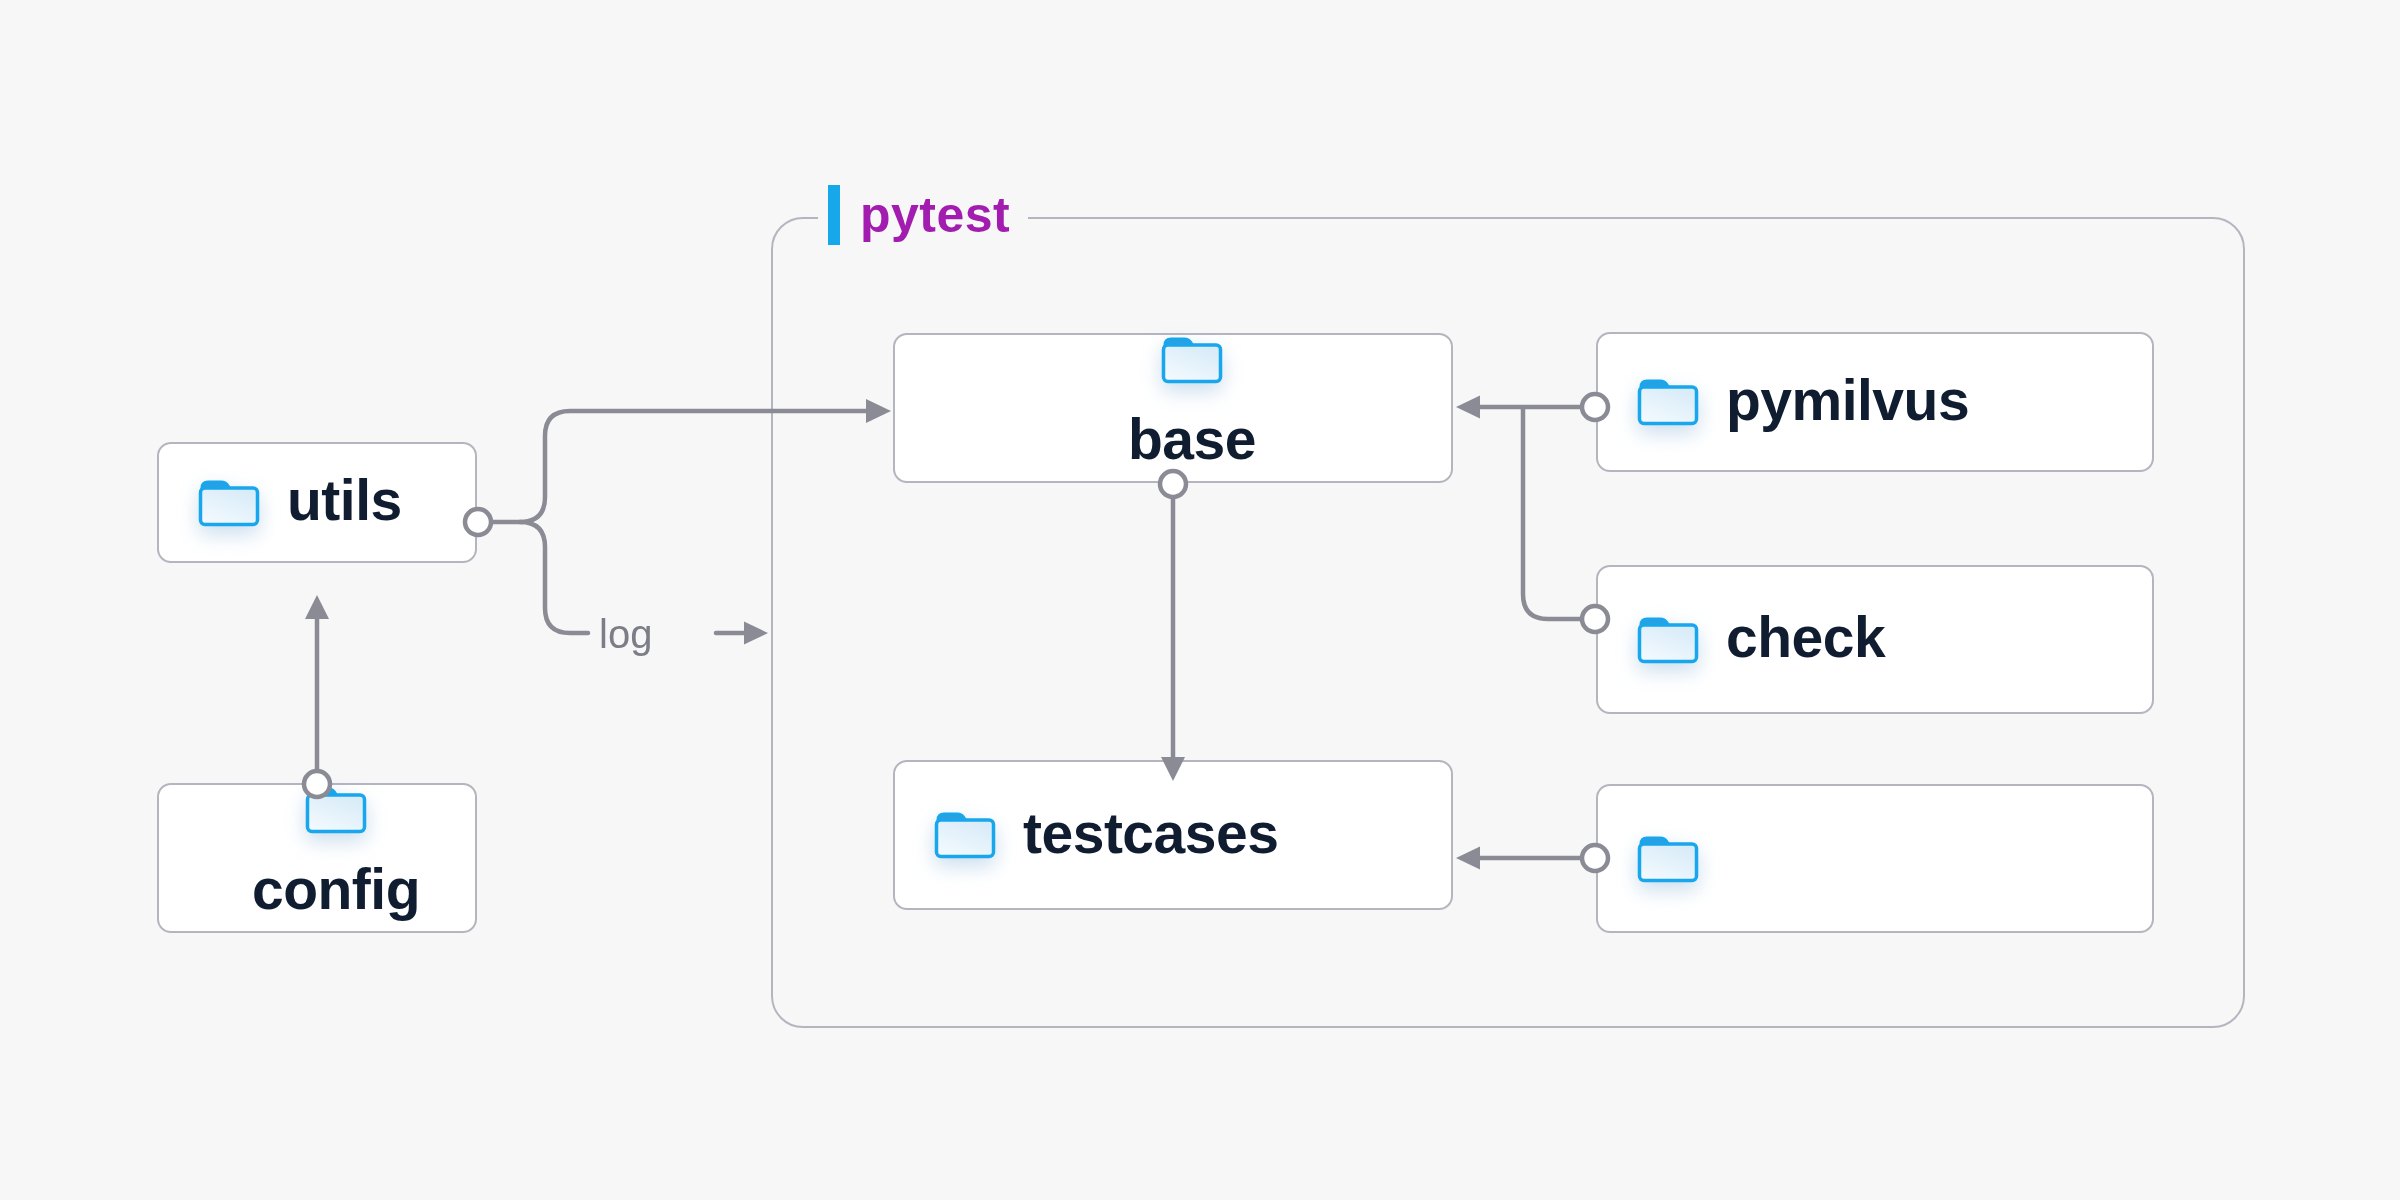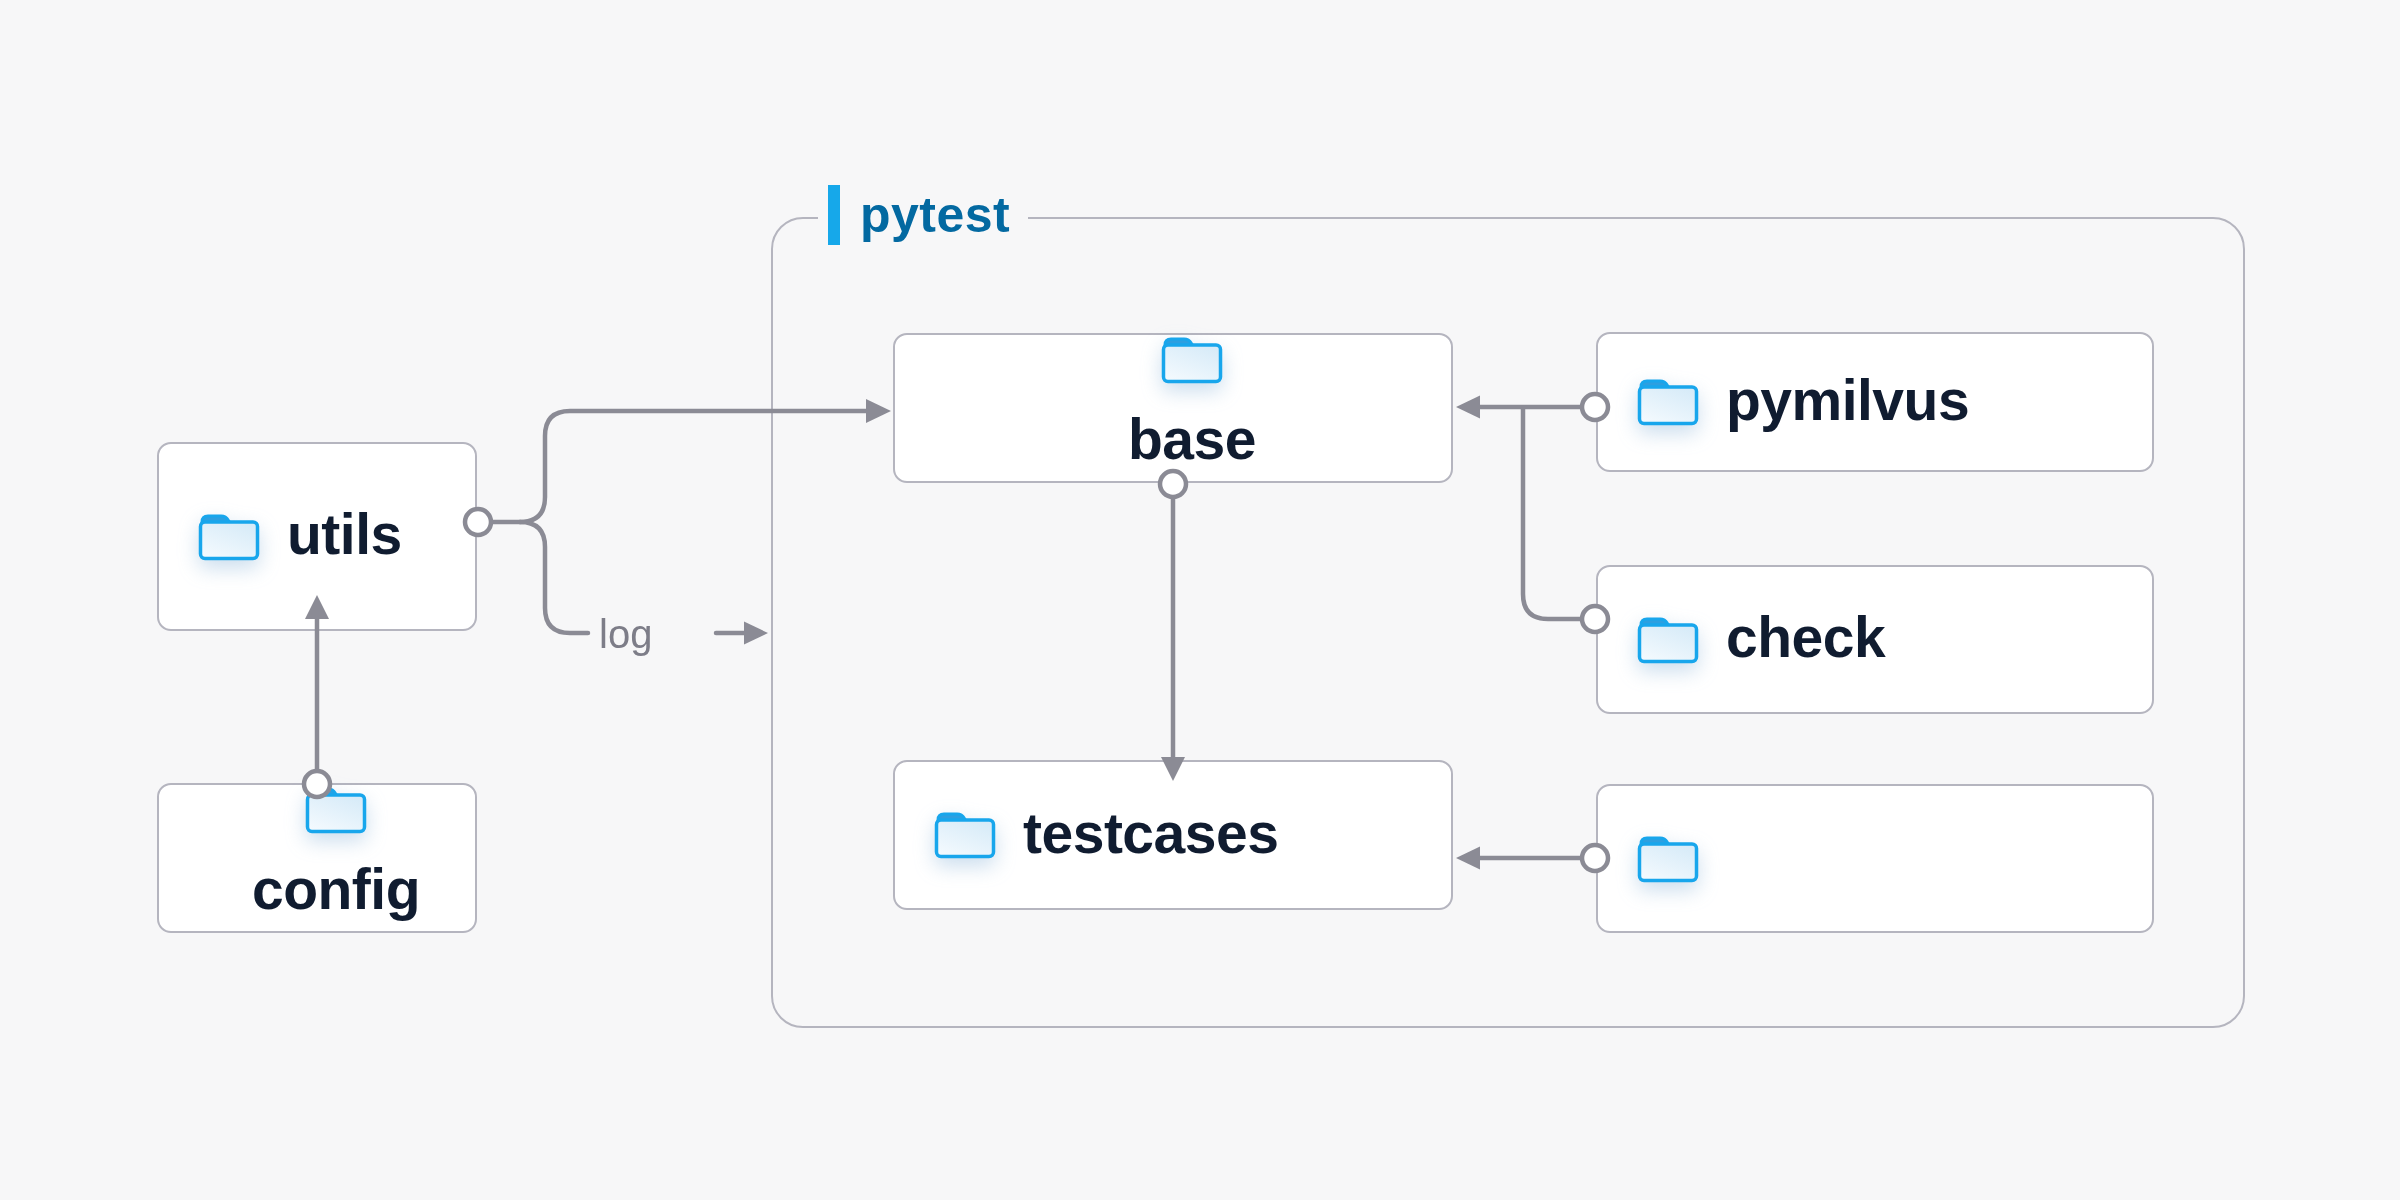--- a/index.html
+++ b/index.html
@@ -13,33 +13,33 @@
     position:absolute; left:771px; top:217px; width:1474px; height:811px;
     border:2.5px solid #b5b5bf; border-radius:32px; z-index:0; box-sizing:border-box;
   }
   .group-label {
     position:absolute; left:818px; top:183px; height:64px; z-index:3;
     display:flex; align-items:center; gap:20px;
     background:#f7f7f8; padding:0 18px 0 10px;
   }
   .accent-bar { width:12px; height:60px; background:#16a8ea; }
   .group-label-text {
-    font-size:50px; font-weight:700; color:#0369a1; letter-spacing:0.5px; line-height:1;
+    font-size:50px; font-weight:700; color:#a21caf; letter-spacing:0.5px; line-height:1;
   }
   
   .card {
     position:absolute; background:#ffffff; border:2.5px solid #b5b5bf; border-radius:14px;
     display:flex; align-items:center; padding-left:38px; gap:26px;
     z-index:1; box-sizing:border-box;
   }
   .card .label {
     font-size:57px; font-weight:600; color:#101c30; letter-spacing:-0.5px; line-height:1;
     padding-bottom:4px;
   }
-  .card-utils     { left:157px;  top:442px; width:320px; height:189px;text-align:center; }
+  .card-utils     { left:157px;  top:442px; width:320px; height:121px;text-align:center; }
   .card-config    { left:157px;  top:783px; width:320px; height:150px;flex-direction:column; }
   .card-base      { left:893px;  top:333px; width:560px; height:150px;flex-direction:column; }
   .card-testcases { left:893px;  top:760px; width:560px; height:150px; }
   .card-pymilvus  { left:1596px; top:332px; width:558px; height:140px;align-items:center; }
   .card-check     { left:1596px; top:539px; width:558px; height:149px;margin-top:26px; }
   .card-common    { left:1596px; top:784px; width:558px; height:149px; }
   .folder { display:flex; }
   .folder svg { display:block; filter:drop-shadow(0 8px 10px rgba(110,160,205,0.35)); }
   
   .log-label {

